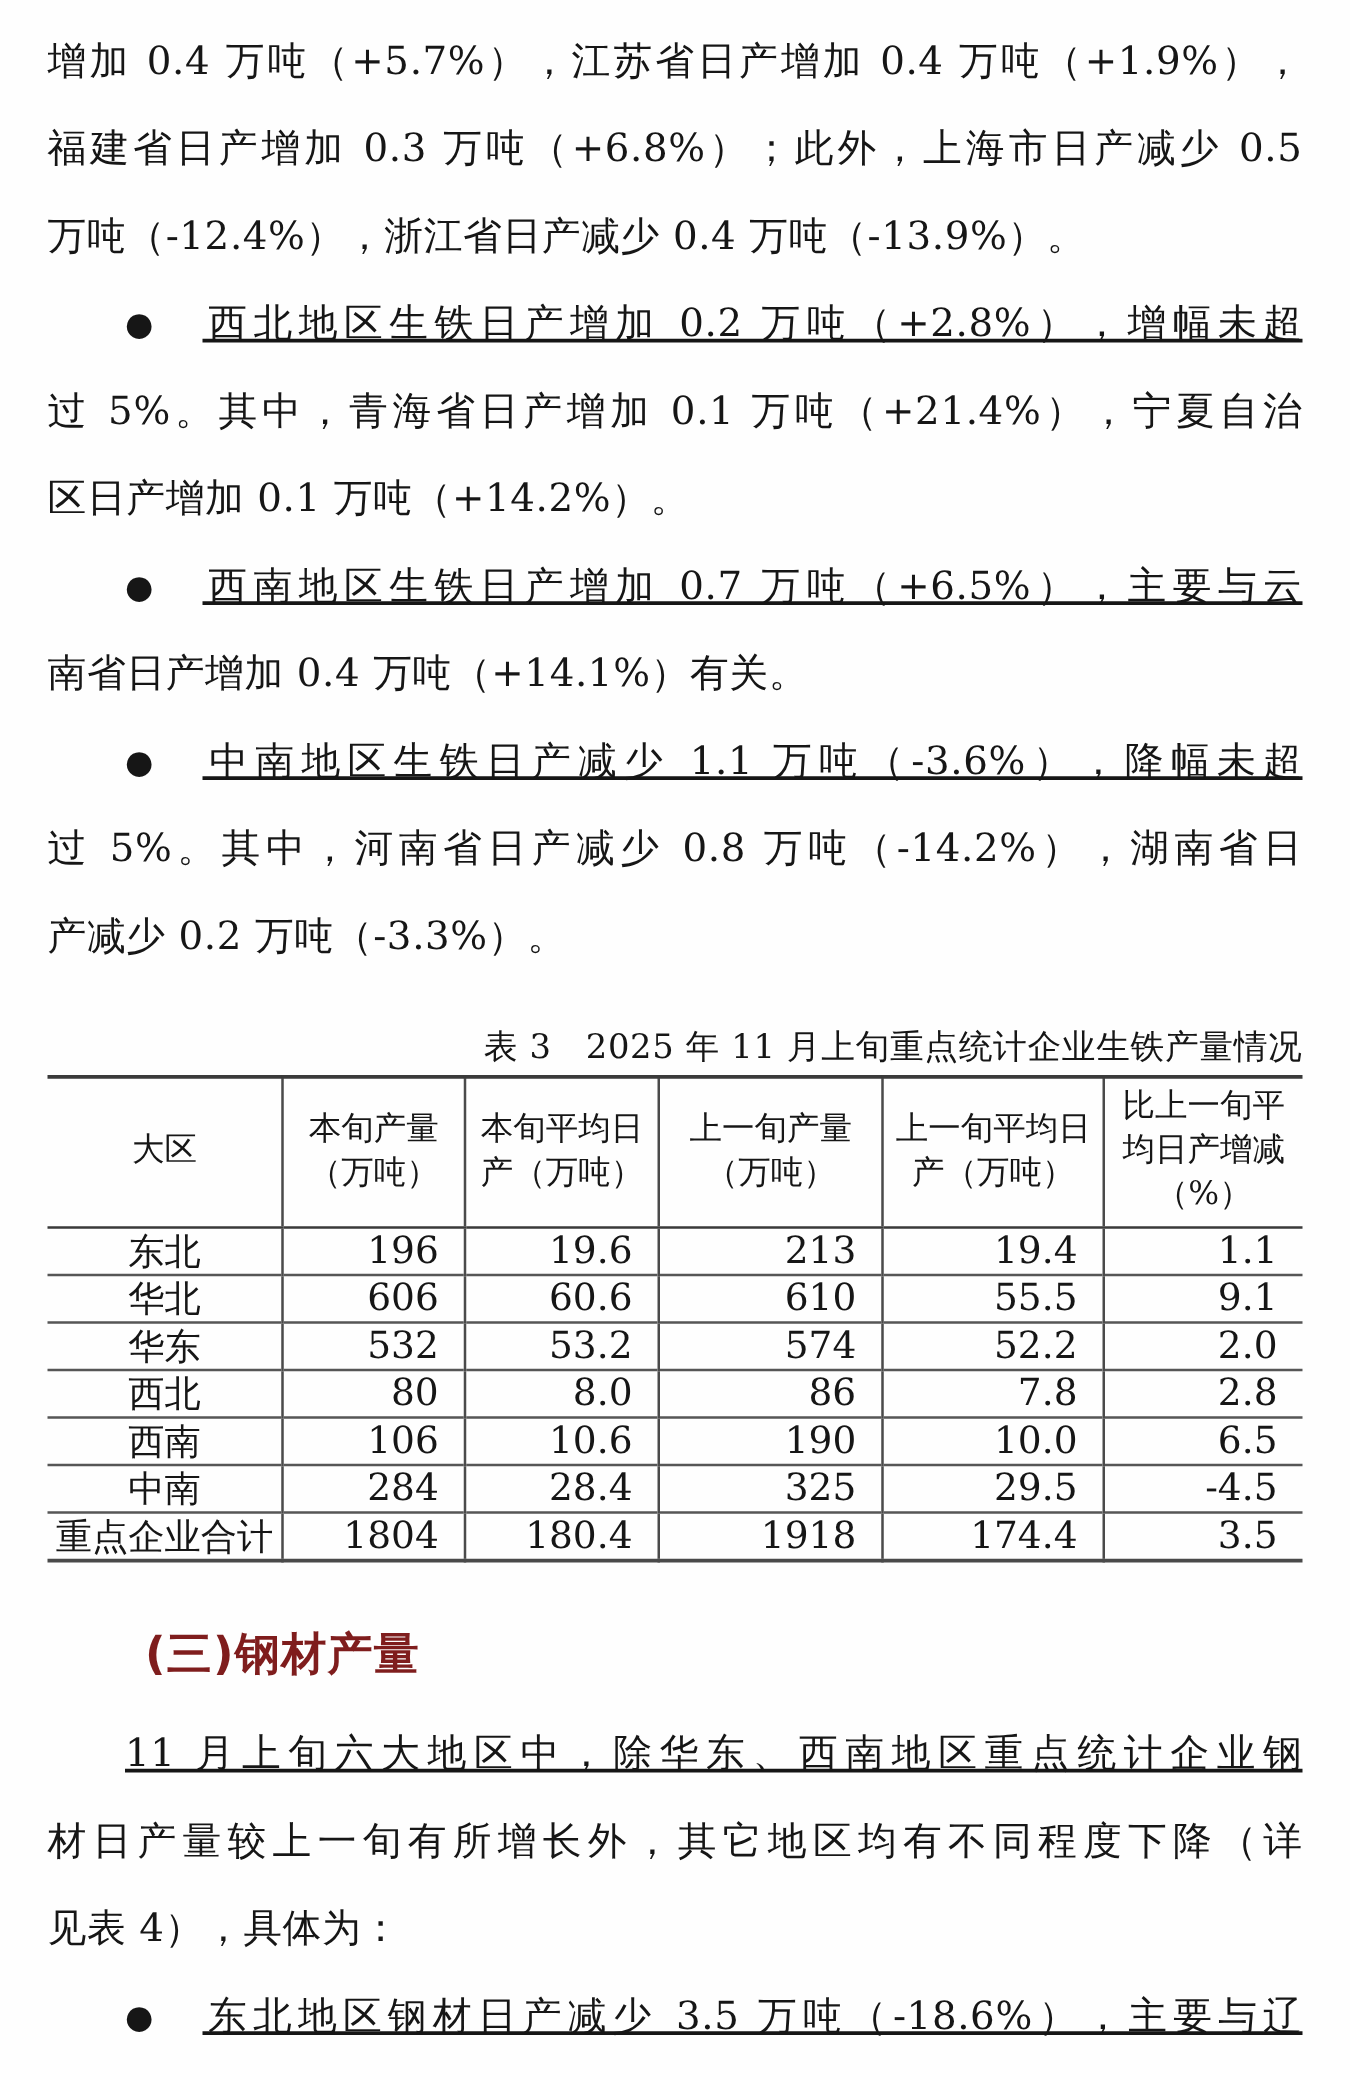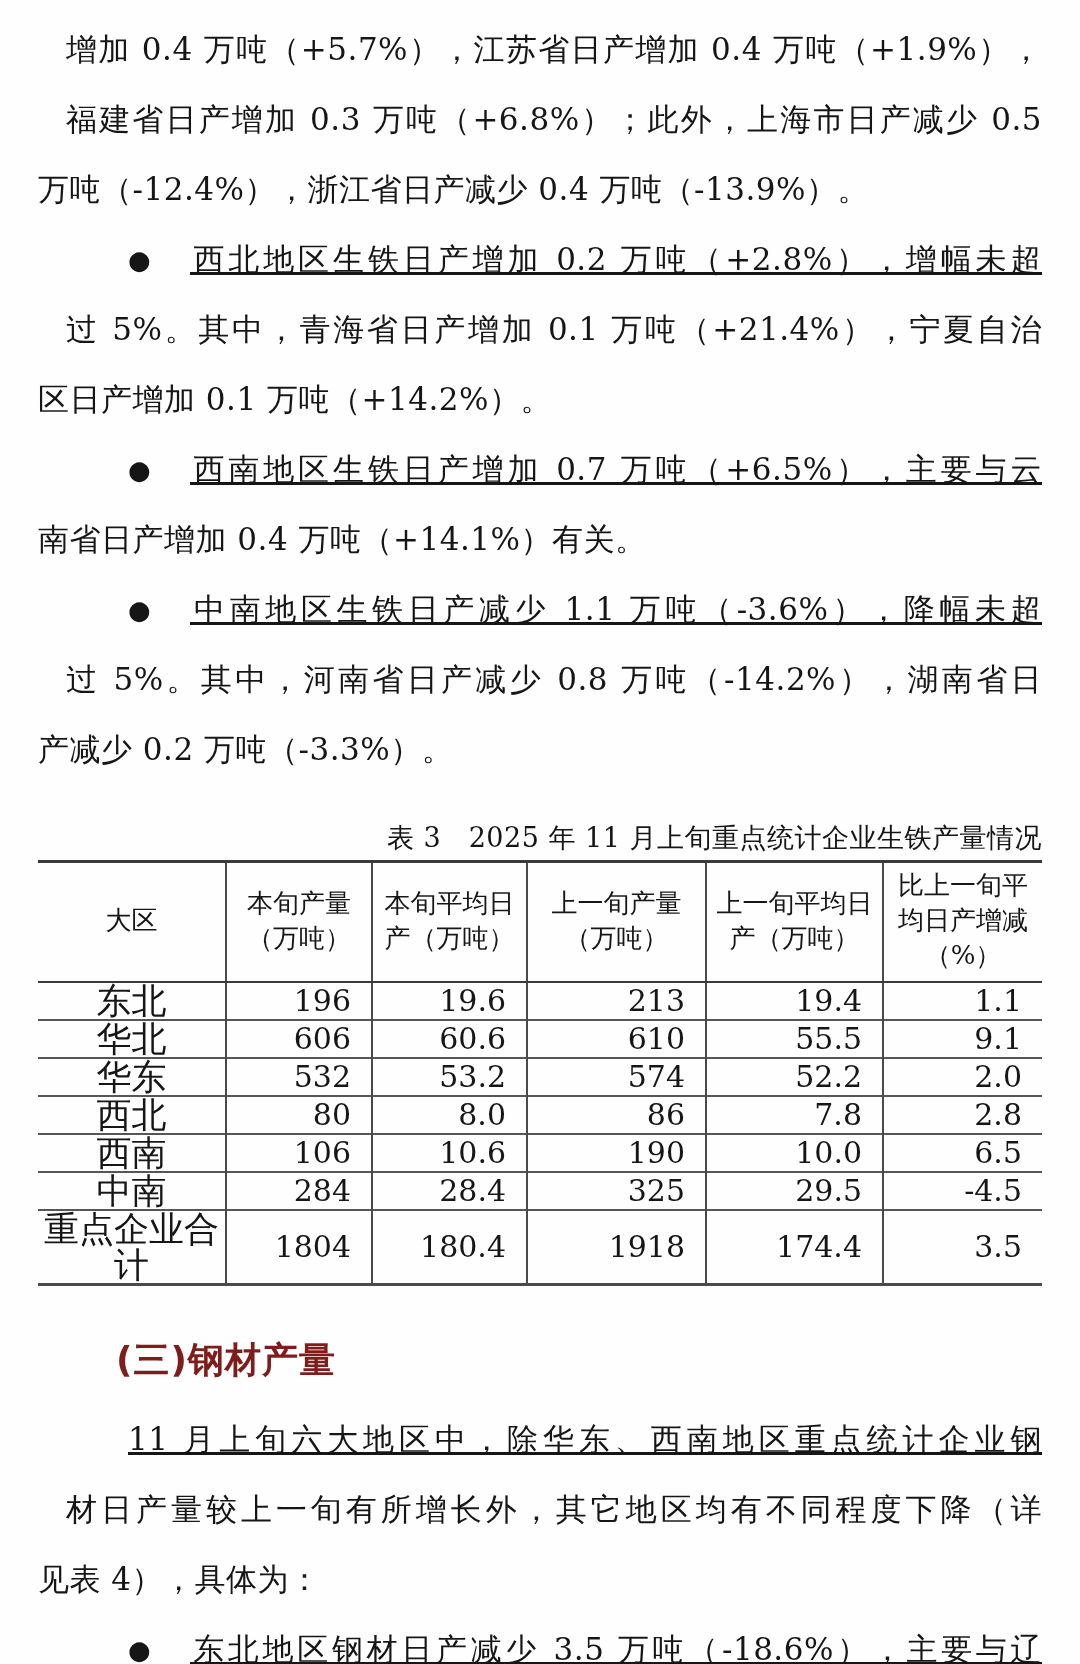--- a/index.html
+++ b/index.html
@@ -20,21 +20,20 @@
     height:70px;
     letter-spacing:0.5px;
     text-align:left;
     white-space:nowrap;
     overflow:visible;
   }
   .line.fill {
     white-space:normal;
     text-align:justify;
     text-align-last:justify;
-    margin-left:28px;
   }
   .line.first-indent { text-indent:62px;text-decoration:underline; }
   .bullet-marker {
     display:inline-block;
     width:30px;
     margin-right:32px;
     font-size:26px;
     text-indent:0;
     vertical-align:1px;
   }
@@ -71,21 +70,21 @@
     line-height:36px;
     padding:0 20px 0 0;
     text-align:right;
     border-top:2px solid #565656;
     overflow:hidden;
   }
   table.data-table tbody tr:first-child td { border-top:none; }
   table.data-table tbody td.region {
     text-align:center;
     padding:0 4px;
-    font-size:35px;
+    font-size:29px;
   }
   h2.section-heading {
     margin-top:46px;
     height:56px;
     line-height:56px;
     font-size:36px;
     font-weight:bold;
     font-family:"DejaVu Sans","Liberation Sans",sans-serif;
     letter-spacing:1px;
     text-indent:78px;

